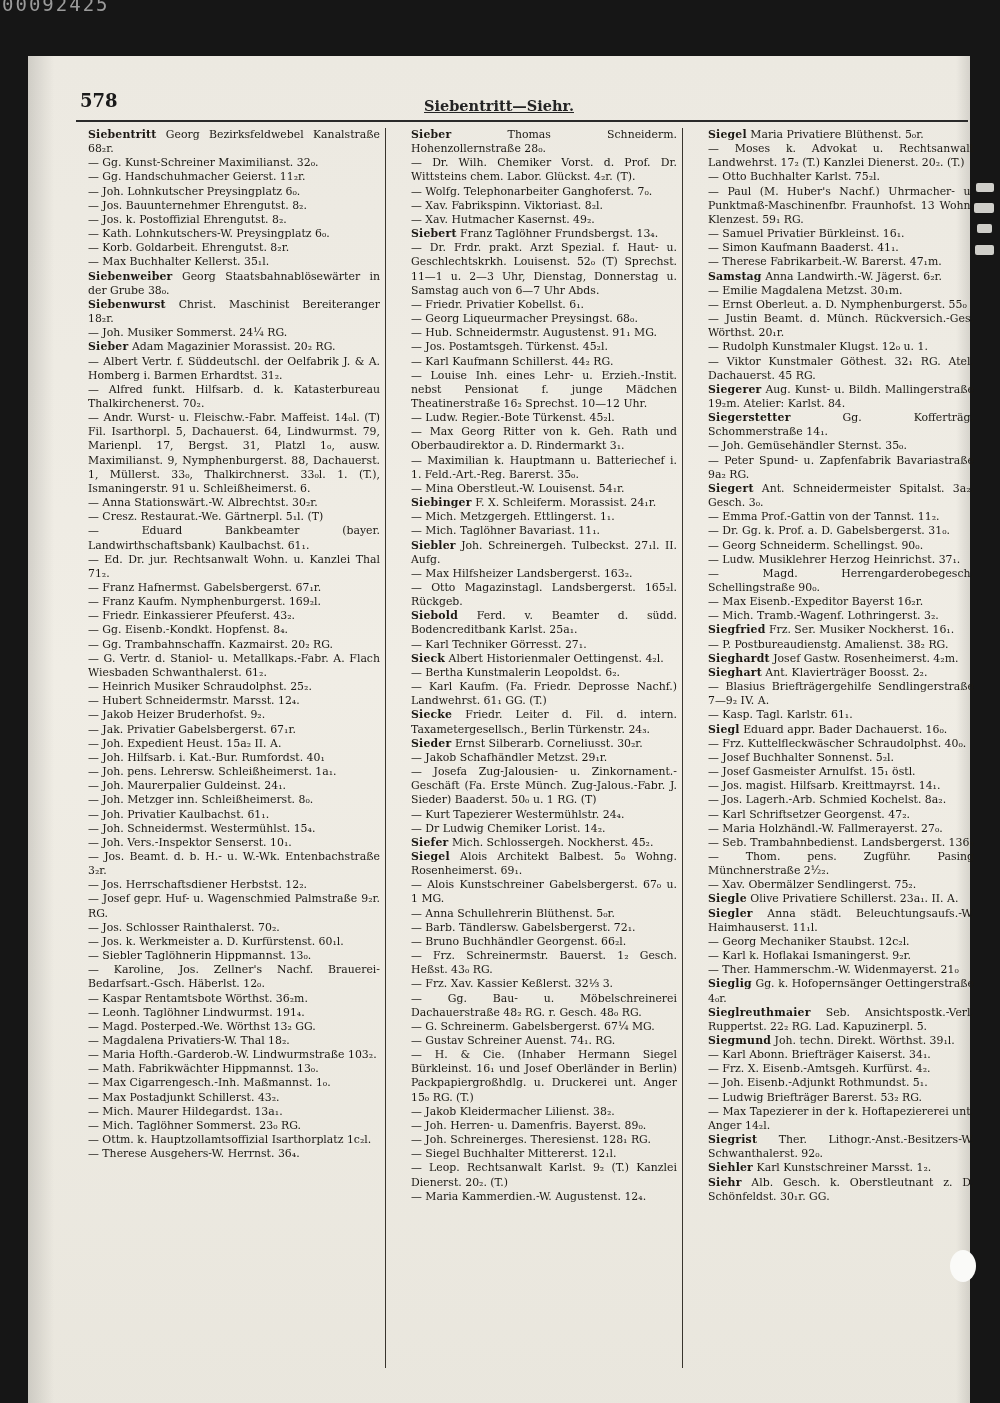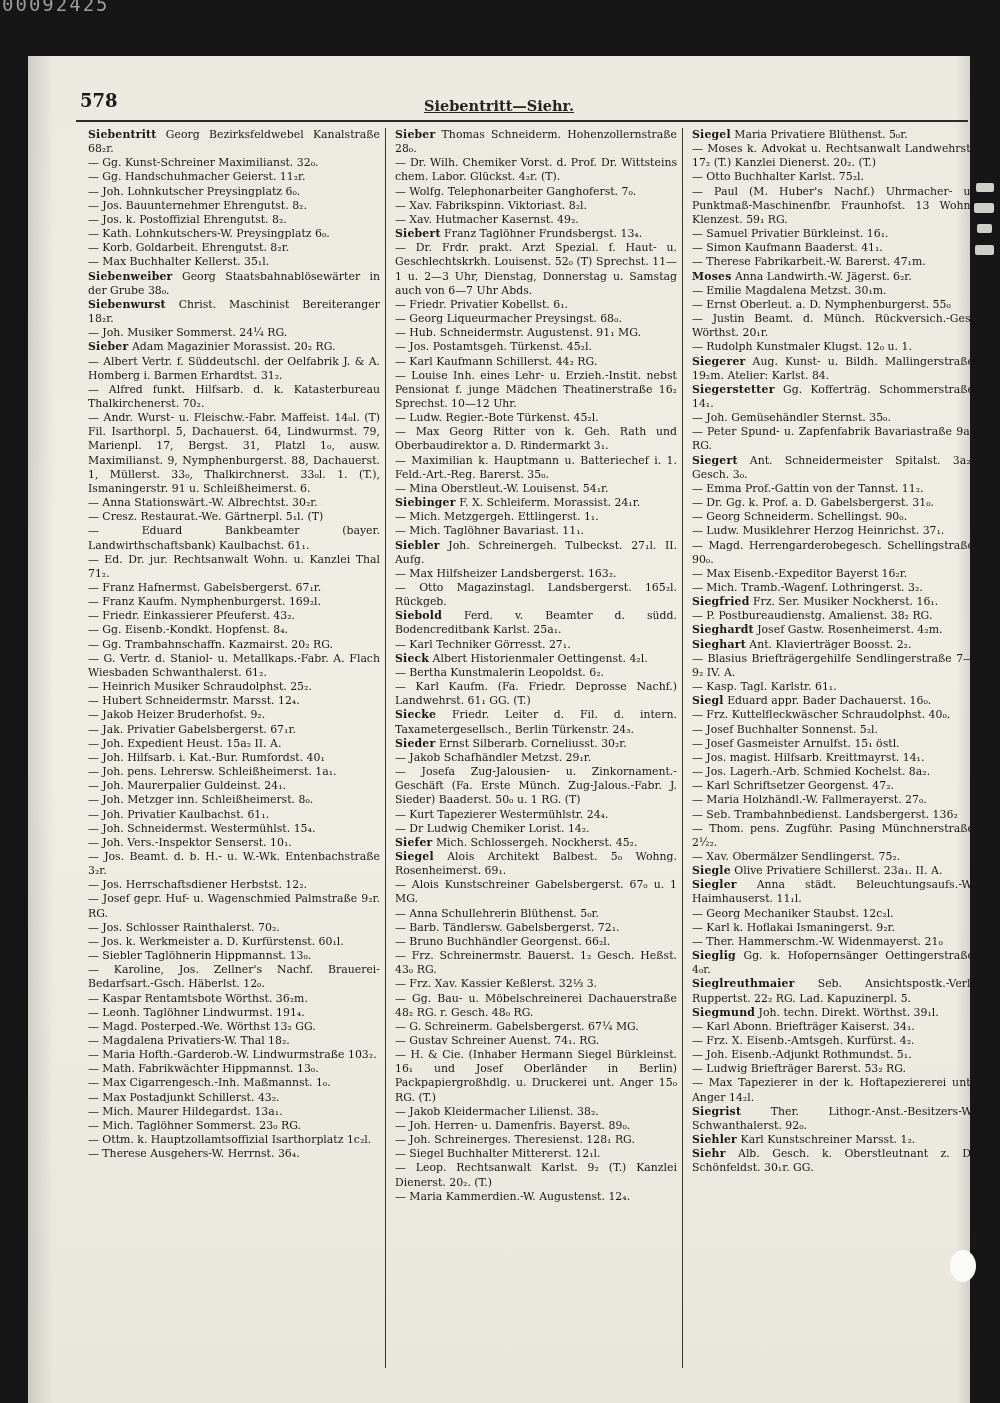--- a/index.html
+++ b/index.html
@@ -18,21 +18,21 @@
       linear-gradient(90deg,rgba(0,0,0,.12),rgba(0,0,0,0) 26px),
       linear-gradient(270deg,rgba(0,0,0,.10),rgba(0,0,0,0) 14px),
       linear-gradient(180deg,#ece9e1,#f0ede5 45%,#e9e6dd);
     margin-top: 44px;
   }
   .page-number{position:absolute;left:52px;top:34px;font-size:18px;font-weight:bold;color:#1a1a1a;}
   .header-title{position:absolute;left:0;right:0;top:41px;text-align:center;font-size:14.5px;font-weight:bold;color:#242424;text-decoration:underline;}
   .header-rule{position:absolute;left:48px;top:64px;width:892px;height:2px;background:#2a2a2a;}
   .columns{position:absolute;left:60px;top:72px;width:892px;height:1240px;display:flex;overflow:hidden;}
   .col{width:297px;box-sizing:border-box;padding-right:5px;color:#1b1813;}
-  .col + .col{border-left:1px solid #39352e;padding-left:9px;}
+  .col + .col{border-left:1px solid #39352e;padding-left:25px;}
   .entry{margin:0;font-size:10.9px;line-height:14.15px;text-align:justify;}
   .entry b{letter-spacing:.2px;}
   .artifact{position:absolute;background:#cfcec9;border-radius:2px;}
   .a1{left:976px;top:183px;width:18px;height:9px;}
   .a2{left:974px;top:203px;width:20px;height:10px;}
   .a3{left:977px;top:224px;width:15px;height:9px;}
   .a4{left:975px;top:245px;width:19px;height:10px;}
   .a5{left:950px;top:1250px;width:26px;height:32px;background:#fafaf8;border-radius:50%;}
 </style>
 </head>
@@ -159,25 +159,26 @@
         <p class="entry">— Maria Kammerdien.-W. Augustenst. 12₄.</p>
       </div>
     <div class="col">
         <p class="entry"><b>Siegel</b> Maria Privatiere Blüthenst. 5₀r.</p>
         <p class="entry">— Moses k. Advokat u. Rechtsanwalt Landwehrst. 17₂ (T.) Kanzlei Dienerst. 20₂. (T.)</p>
         <p class="entry">— Otto Buchhalter Karlst. 75₂l.</p>
         <p class="entry">— Paul (M. Huber's Nachf.) Uhrmacher- u. Punktmaß-Maschinenfbr. Fraunhofst. 13 Wohn. Klenzest. 59₁ RG.</p>
         <p class="entry">— Samuel Privatier Bürkleinst. 16₁.</p>
         <p class="entry">— Simon Kaufmann Baaderst. 41₁.</p>
         <p class="entry">— Therese Fabrikarbeit.-W. Barerst. 47₁m.</p>
-        <p class="entry"><b>Moses</b> Anna Landwirth.-W. Jägerst. 6₂r.</p>
+        <p class="entry"><b>Samstag</b> Anna Landwirth.-W. Jägerst. 6₂r.</p>
         <p class="entry">— Emilie Magdalena Metzst. 30₁m.</p>
         <p class="entry">— Ernst Oberleut. a. D. Nymphenburgerst. 55₀</p>
         <p class="entry">— Justin Beamt. d. Münch. Rückversich.-Ges. Wörthst. 20₁r.</p>
         <p class="entry">— Rudolph Kunstmaler Klugst. 12₀ u. 1.</p>
+        <p class="entry">— Viktor Kunstmaler Göthest. 32₁ RG. Atel. Dachauerst. 45 RG.</p>
         <p class="entry"><b>Siegerer</b> Aug. Kunst- u. Bildh. Mallingerstraße 19₂m. Atelier: Karlst. 84.</p>
         <p class="entry"><b>Siegerstetter</b> Gg. Kofferträg. Schommerstraße 14₁.</p>
         <p class="entry">— Joh. Gemüsehändler Sternst. 35₀.</p>
         <p class="entry">— Peter Spund- u. Zapfenfabrik Bavariastraße 9a₂ RG.</p>
         <p class="entry"><b>Siegert</b> Ant. Schneidermeister Spitalst. 3a₂. Gesch. 3₀.</p>
         <p class="entry">— Emma Prof.-Gattin von der Tannst. 11₂.</p>
         <p class="entry">— Dr. Gg. k. Prof. a. D. Gabelsbergerst. 31₀.</p>
         <p class="entry">— Georg Schneiderm. Schellingst. 90₀.</p>
         <p class="entry">— Ludw. Musiklehrer Herzog Heinrichst. 37₁.</p>
         <p class="entry">— Magd. Herrengarderobegesch. Schellingstraße 90₀.</p>

